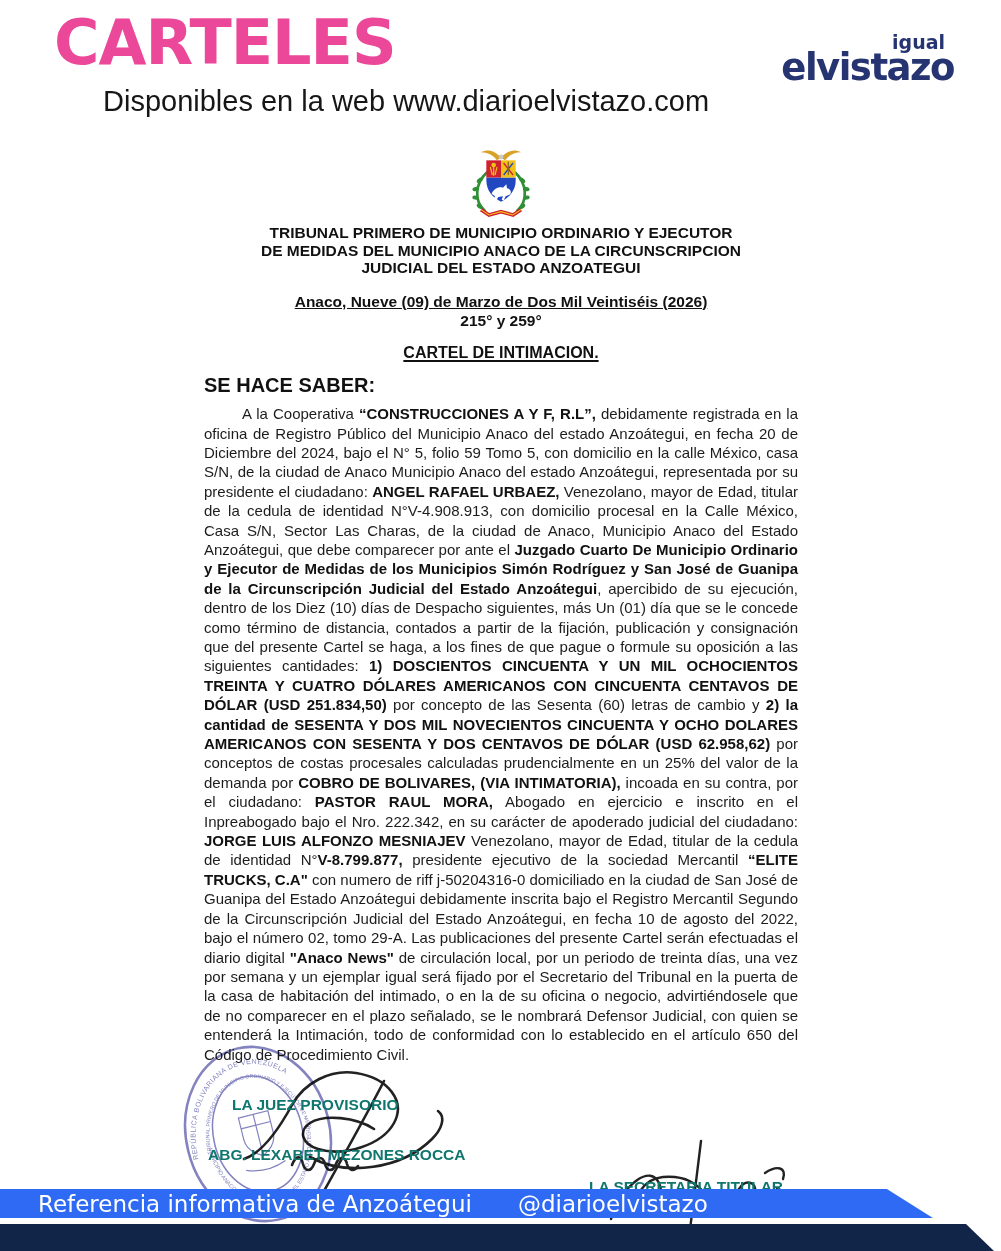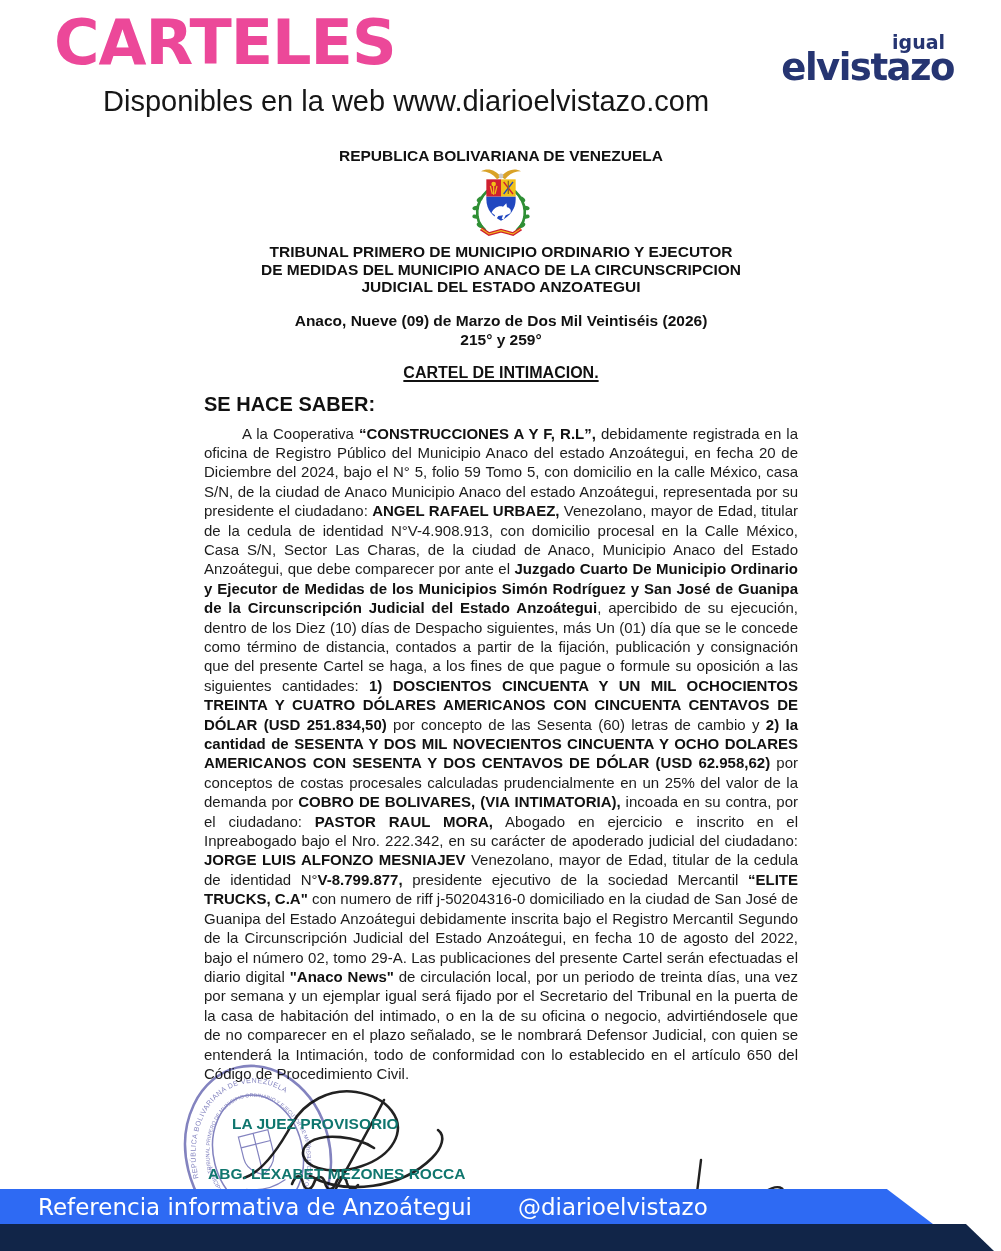--- a/index.html
+++ b/index.html
@@ -18,21 +18,21 @@
   .logo-name{display:block;font-size:37px;line-height:0.95;letter-spacing:-1.5px;margin-top:-2px;}
 
   
   .doc{position:absolute;left:204px;top:146px;width:594px;font-size:15px;line-height:19.4px;}
   .center{text-align:center;}
   .hd{font-weight:bold;color:#111;font-size:15.5px;}
   .republic{text-align:center;}
   .arms-wrap{text-align:center;margin-top:1px;height:74px;}
   .arms{width:64px;height:72px;}
   .tribunal{line-height:17.5px;margin-top:3px;}
-  .date-line{margin-top:15px;}
+  .date-line{margin-top:15px;text-decoration:underline;}
   .cartel-title{margin-top:13px;}
   .cartel-title span{font-weight:bold;font-size:16px;color:#111;
     text-decoration:underline;text-decoration-thickness:2px;text-underline-offset:2px;}
   .sehace{margin-top:13px;font-weight:bold;font-size:20px;color:#111;text-align:left;}
   .body-par{margin-top:9px;text-align:justify;text-indent:38px;color:#1c1c1c;}
   .body-par b{color:#111;}
 
   
   .sign-area{position:relative;height:218px;}
   .sig-label{position:absolute;font-weight:bold;font-size:15.5px;color:#0f766e;white-space:nowrap;}
@@ -42,41 +42,40 @@
   .secretary-name{left:367px;top:150px;}
   .ref{position:absolute;left:8px;font-style:italic;font-size:15.5px;color:#222;}
   .ref1{top:164px;}
   .sig-svg{position:absolute;mix-blend-mode:multiply;}
   .judge-sig{left:22px;top:-18px;width:250px;height:150px;}
   .secretary-sig{left:393px;top:56px;width:200px;height:120px;}
   .stamp{position:absolute;left:-22px;top:-36px;width:152px;height:182px;
     transform:rotate(-14deg);opacity:.85;mix-blend-mode:multiply;}
 
   
-  .footer-blue{position:absolute;left:0;top:1189px;width:1001px;height:35px;background:#2e6af3;
+  .footer-blue{position:absolute;left:0;top:1189px;width:1001px;height:29px;background:#2e6af3;
     clip-path:polygon(0 0,88.6% 0,93.2% 100%,0 100%);
     display:flex;align-items:center;padding-left:38px;box-sizing:border-box;gap:46px;
     color:#ffffff;font-family:"DejaVu Sans",sans-serif;font-size:23px;white-space:nowrap;}
   .footer-navy{position:absolute;left:0;top:1224px;width:1001px;height:27px;background:#112548;
     clip-path:polygon(0 0,96.5% 0,99.3% 100%,0 100%);}
 </style>
 </head>
 <body>
 
 <div class="page">
 
   <div class="masthead-title">CARTELES</div>
   <div class="masthead-sub">Disponibles en la web www.diarioelvistazo.com</div>
   <div class="logo">
     <span class="logo-top">igual</span>
     <span class="logo-name">elvistazo</span>
   </div>
 
   <div class="doc">
-    <div class="republic hd">REPUBLICA BOLIVARIANA DE VENEZUELA</div>
 
     <div class="arms-wrap">
       <svg class="arms" viewBox="0 0 96 108" aria-hidden="true">
         <path d="M48,16 C40,6 28,2 18,8 C28,8 36,12 42,20 Z" fill="#d9a227"></path>
         <path d="M48,16 C56,6 68,2 78,8 C68,8 60,12 54,20 Z" fill="#d9a227"></path>
         <circle cx="48" cy="15" r="3.6" fill="#c9c9c9"></circle>
         <path d="M27,38 C10,54 6,80 24,96" fill="none" stroke="#2f8f35" stroke-width="4" stroke-linecap="round"></path>
         <path d="M69,38 C86,54 90,80 72,96" fill="none" stroke="#2f8f35" stroke-width="4" stroke-linecap="round"></path>
         <g fill="#2f8f35">
           <ellipse cx="16" cy="50" rx="5" ry="3" transform="rotate(-40 16 50)"></ellipse>

